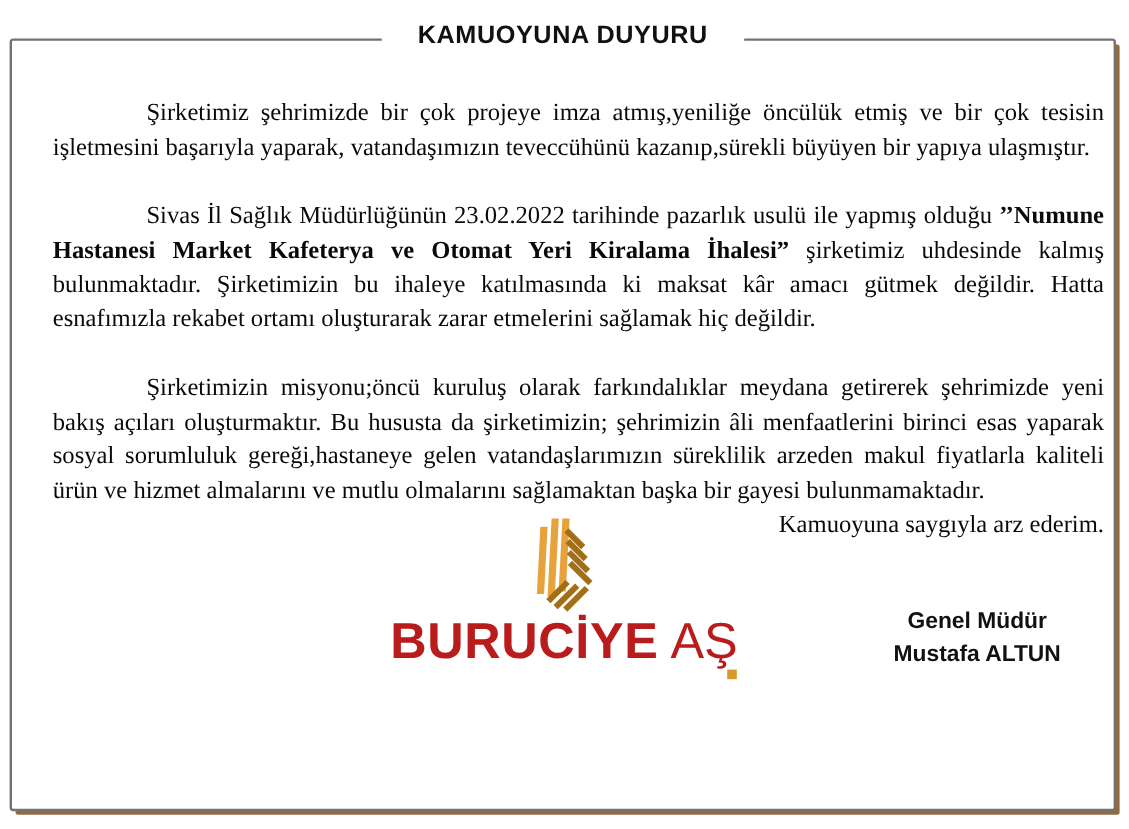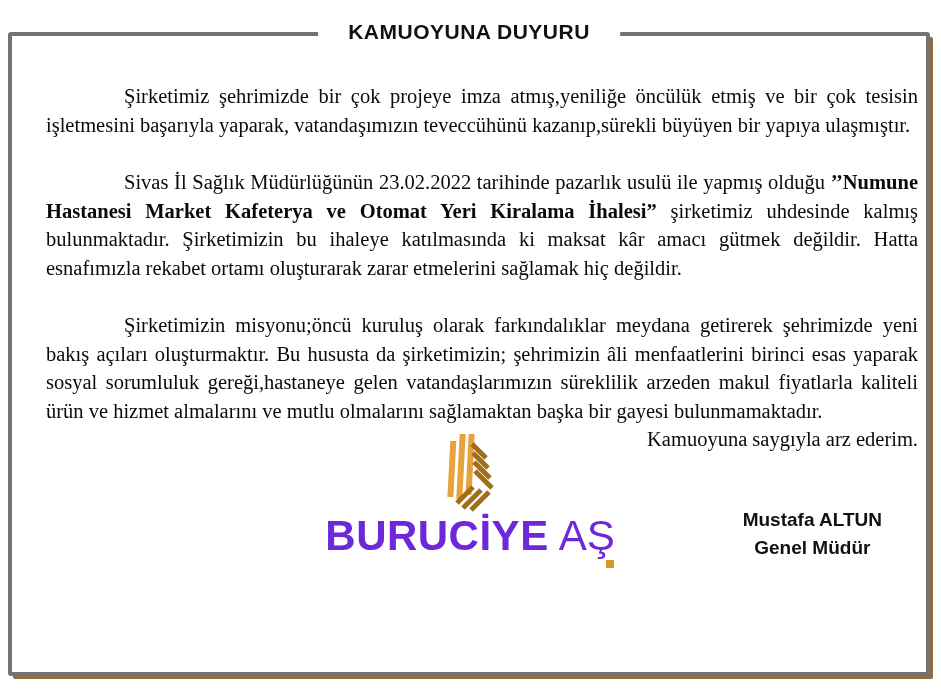--- a/index.html
+++ b/index.html
@@ -3,21 +3,21 @@
 <meta charset="utf-8">
 <style>
   * { margin: 0; padding: 0; box-sizing: border-box; }
   html, body { width: 941px; height: 691px; background: #ffffff; overflow: hidden; }
   body { font-family: "Liberation Serif", serif; color: #0a0a0a; position: relative; }
 
   .frame {
     position: absolute;
     left: 8px; top: 32px;
     width: 922px; height: 644px;
-    border: 4px solid #737373;
+    border: 2px solid #737373;
     border-radius: 3px;
     box-shadow: 4px 4px 0 -1px rgba(125, 80, 32, 0.85);
     background: #ffffff;
   }
 
   .page-title {
     position: absolute;
     top: -16px;
     left: 50%;
     transform: translateX(-50%);
@@ -61,21 +61,21 @@
     width: fit-content;
     margin: 0 auto;
     text-align: center;
   }
 
   .logo-mark { display: block; margin: 0 auto 2px auto; }
 
   .logo-wordmark {
     font-family: "Liberation Sans", sans-serif;
     font-size: 42px;
-    color: #6d28d9;
+    color: #b91c1c;
     white-space: nowrap;
     line-height: 44px;
   }
   .logo-name { font-weight: 800; letter-spacing: 0.5px; }
   .logo-as { font-weight: 300; margin-left: 10px; position: relative; }
   .logo-as::after {
     content: "";
     position: absolute;
     right: 1px; bottom: -9px;
     width: 8px; height: 8px;
@@ -127,19 +127,19 @@
             <line x1="33" y1="43" x2="50" y2="60"></line>
             <line x1="15" y1="75" x2="31" y2="59"></line>
             <line x1="21" y1="80" x2="39" y2="62"></line>
             <line x1="29" y1="82" x2="47" y2="64"></line>
           </g>
         </svg>
         <div class="logo-wordmark"><span class="logo-name">BURUCİYE</span><span class="logo-as">AŞ</span></div>
       </div>
 
       <div class="signature">
+        <div>Genel Müdür</div>
         <div>Mustafa  ALTUN</div>
-        <div>Genel Müdür</div>
       </div>
 
     </div>
   </div>
 </div>
 
 </body></html>

